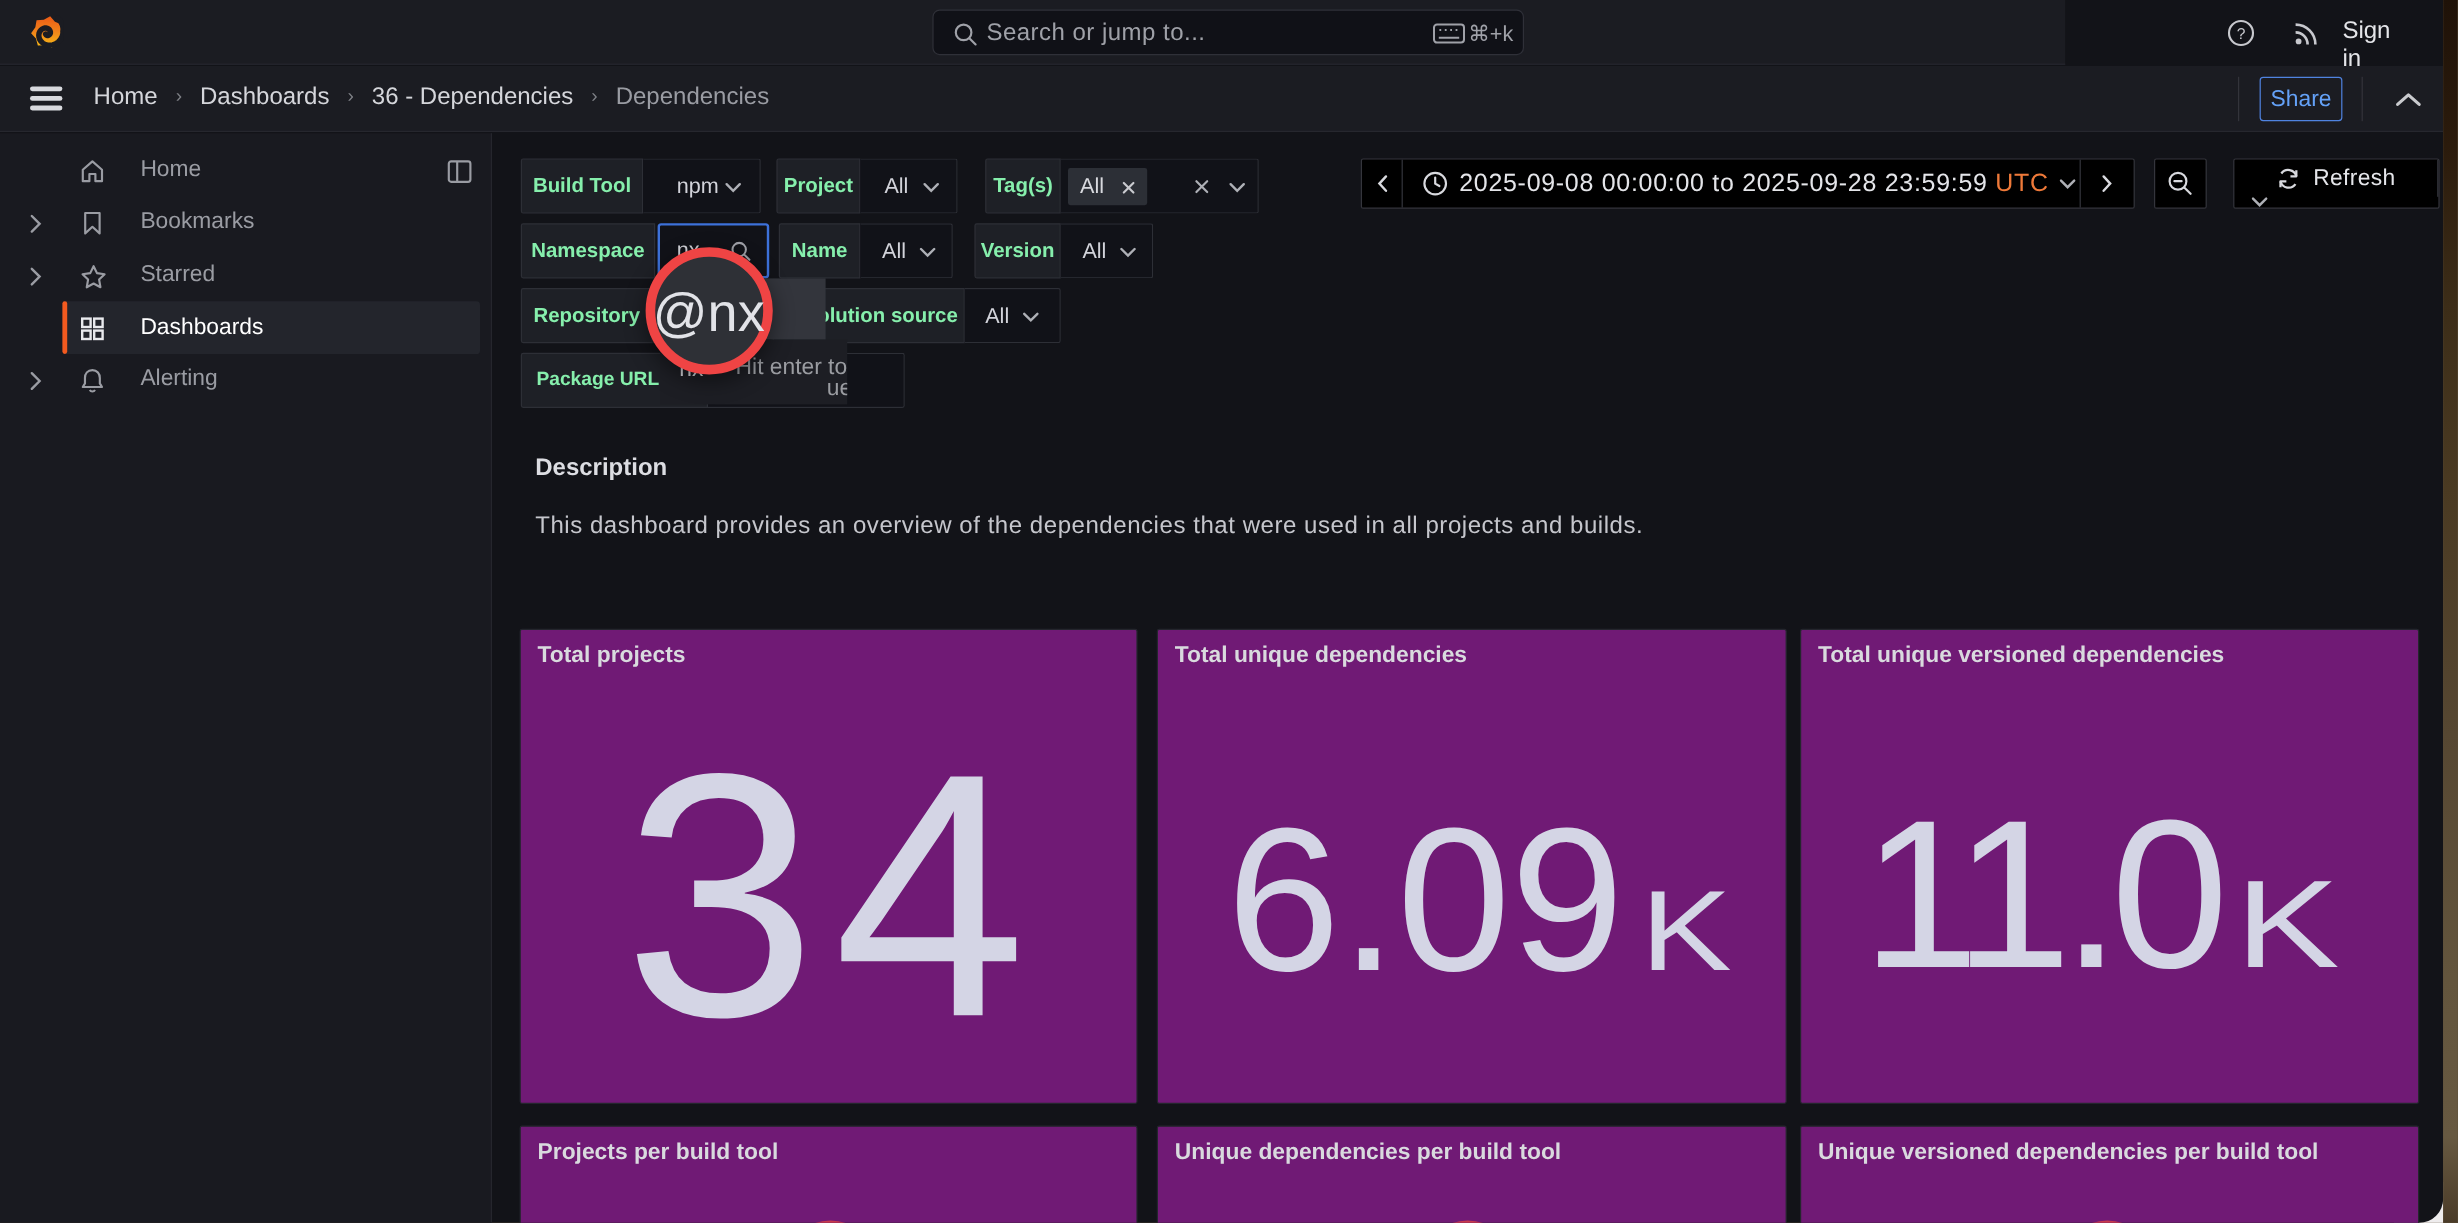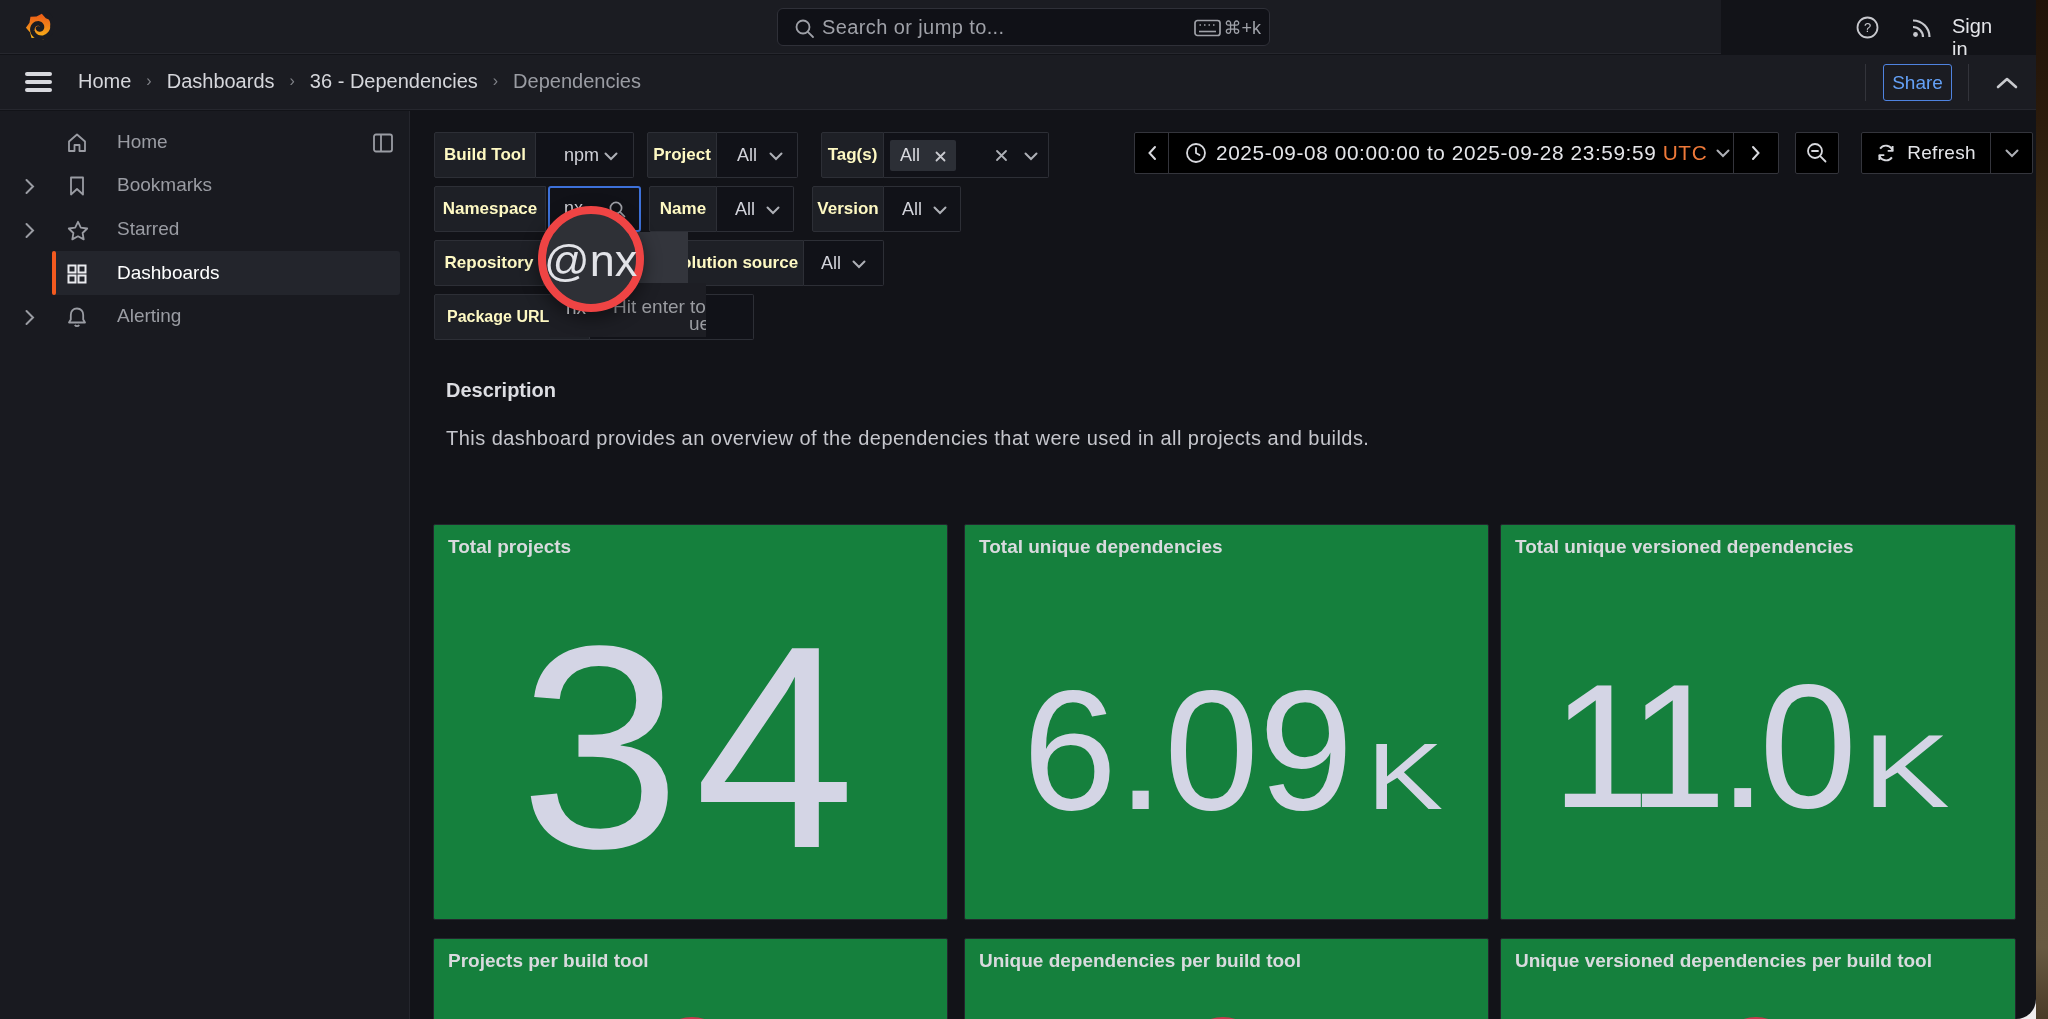--- a/index.html
+++ b/index.html
@@ -33,41 +33,41 @@
 
 #sidebar { left:0; top:111px; width:410px; height:908px; background:#191a20; border-right:1px solid #25262d; }
 .navitem { position:absolute; left:0; width:410px; height:44px; color:#9a9ca3; font-size:19px; }
 .navitem .chev { position:absolute; left:24px; top:14px; }
 .navitem .nicon { position:absolute; left:66px; top:11px; }
 .navitem .lbl { position:absolute; left:117px; top:10px; }
 #nav-active { left:52px; top:251px; width:348px; height:44px; background:#23252c; border-radius:3px; }
 #nav-active-bar { left:52px; top:251px; width:4px; height:44px; background:#f35a1f; border-radius:2px; }
 .caret { display:inline-block; }
 
-.fg { position:absolute; height:46px; border:1px solid #2d2f36; border-radius:2px 0 0 2px; background:#1e2026; color:#fef9c3; font-weight:bold; font-size:17px; line-height:44px; text-align:center; z-index:1; }
+.fg { position:absolute; height:46px; border:1px solid #2d2f36; border-radius:2px 0 0 2px; background:#1e2026; color:#86efac; font-weight:bold; font-size:17px; line-height:44px; text-align:center; z-index:1; }
 .fv { position:absolute; height:46px; border:1px solid #2d2f36; border-left:none; border-radius:0 2px 2px 0; background:#111218; font-size:18px; color:#d2d3da; line-height:44px; z-index:1; }
 .fv .crt { position:absolute; top:19px; }
 
 .tbtn { position:absolute; height:42px; background:#000000; border:1px solid #34353c; border-radius:2px; color:#d8d9de; }
 #timepick { left:1134px; top:132px; width:645px; height:42px; display:flex; }
 .seg { display:flex; align-items:center; }
-#refreshgrp { left:1861px; top:132px; width:172px; }
+#refreshgrp { left:1861px; top:132px; width:172px;flex-direction:column; }
 
 
 #dropA { left:550px; top:232px; width:138px; height:51px; background:#33353c; z-index:5; }
 #dropB { left:550px; top:283px; width:156px; height:54px; background:#1d1e24; z-index:5; overflow:hidden; }
 #loupe { left:538px; top:206px; width:106px; height:106px; border-radius:50%; background:#2e3036; border:8px solid #ef4444; z-index:6; box-shadow:0 6px 18px rgba(0,0,0,.45); }
 #loupe .t { position:absolute; left:-2px; top:21px; width:90px; text-align:center; font-size:45px; color:#e2e3e8; }
 
 
 #desc-title { left:446px; top:379px; font-size:20px; font-weight:bold; color:#dcdde2; }
 #desc-body { left:446px; top:427px; font-size:20px; letter-spacing:0.46px; color:#c5c6cc; }
 
 
-.panel { position:absolute; background:#15803d; border:1px solid #24262d; border-radius:2px; }
+.panel { position:absolute; background:#701a75; border:1px solid #24262d; border-radius:2px; }
 .ptitle { position:absolute; left:14px; top:11px; font-size:19px; font-weight:bold; color:#d9dade; }
 .statnum { position:absolute; width:100%; text-align:center; color:#d4d5e5; line-height:1; }
 .kunit { font-weight:400; }
 </style>
 </head>
 <body>
 <div class="abs" id="whitecorner"></div>
 <div class="abs" id="win">
 
   <div class="abs" id="topbar">

